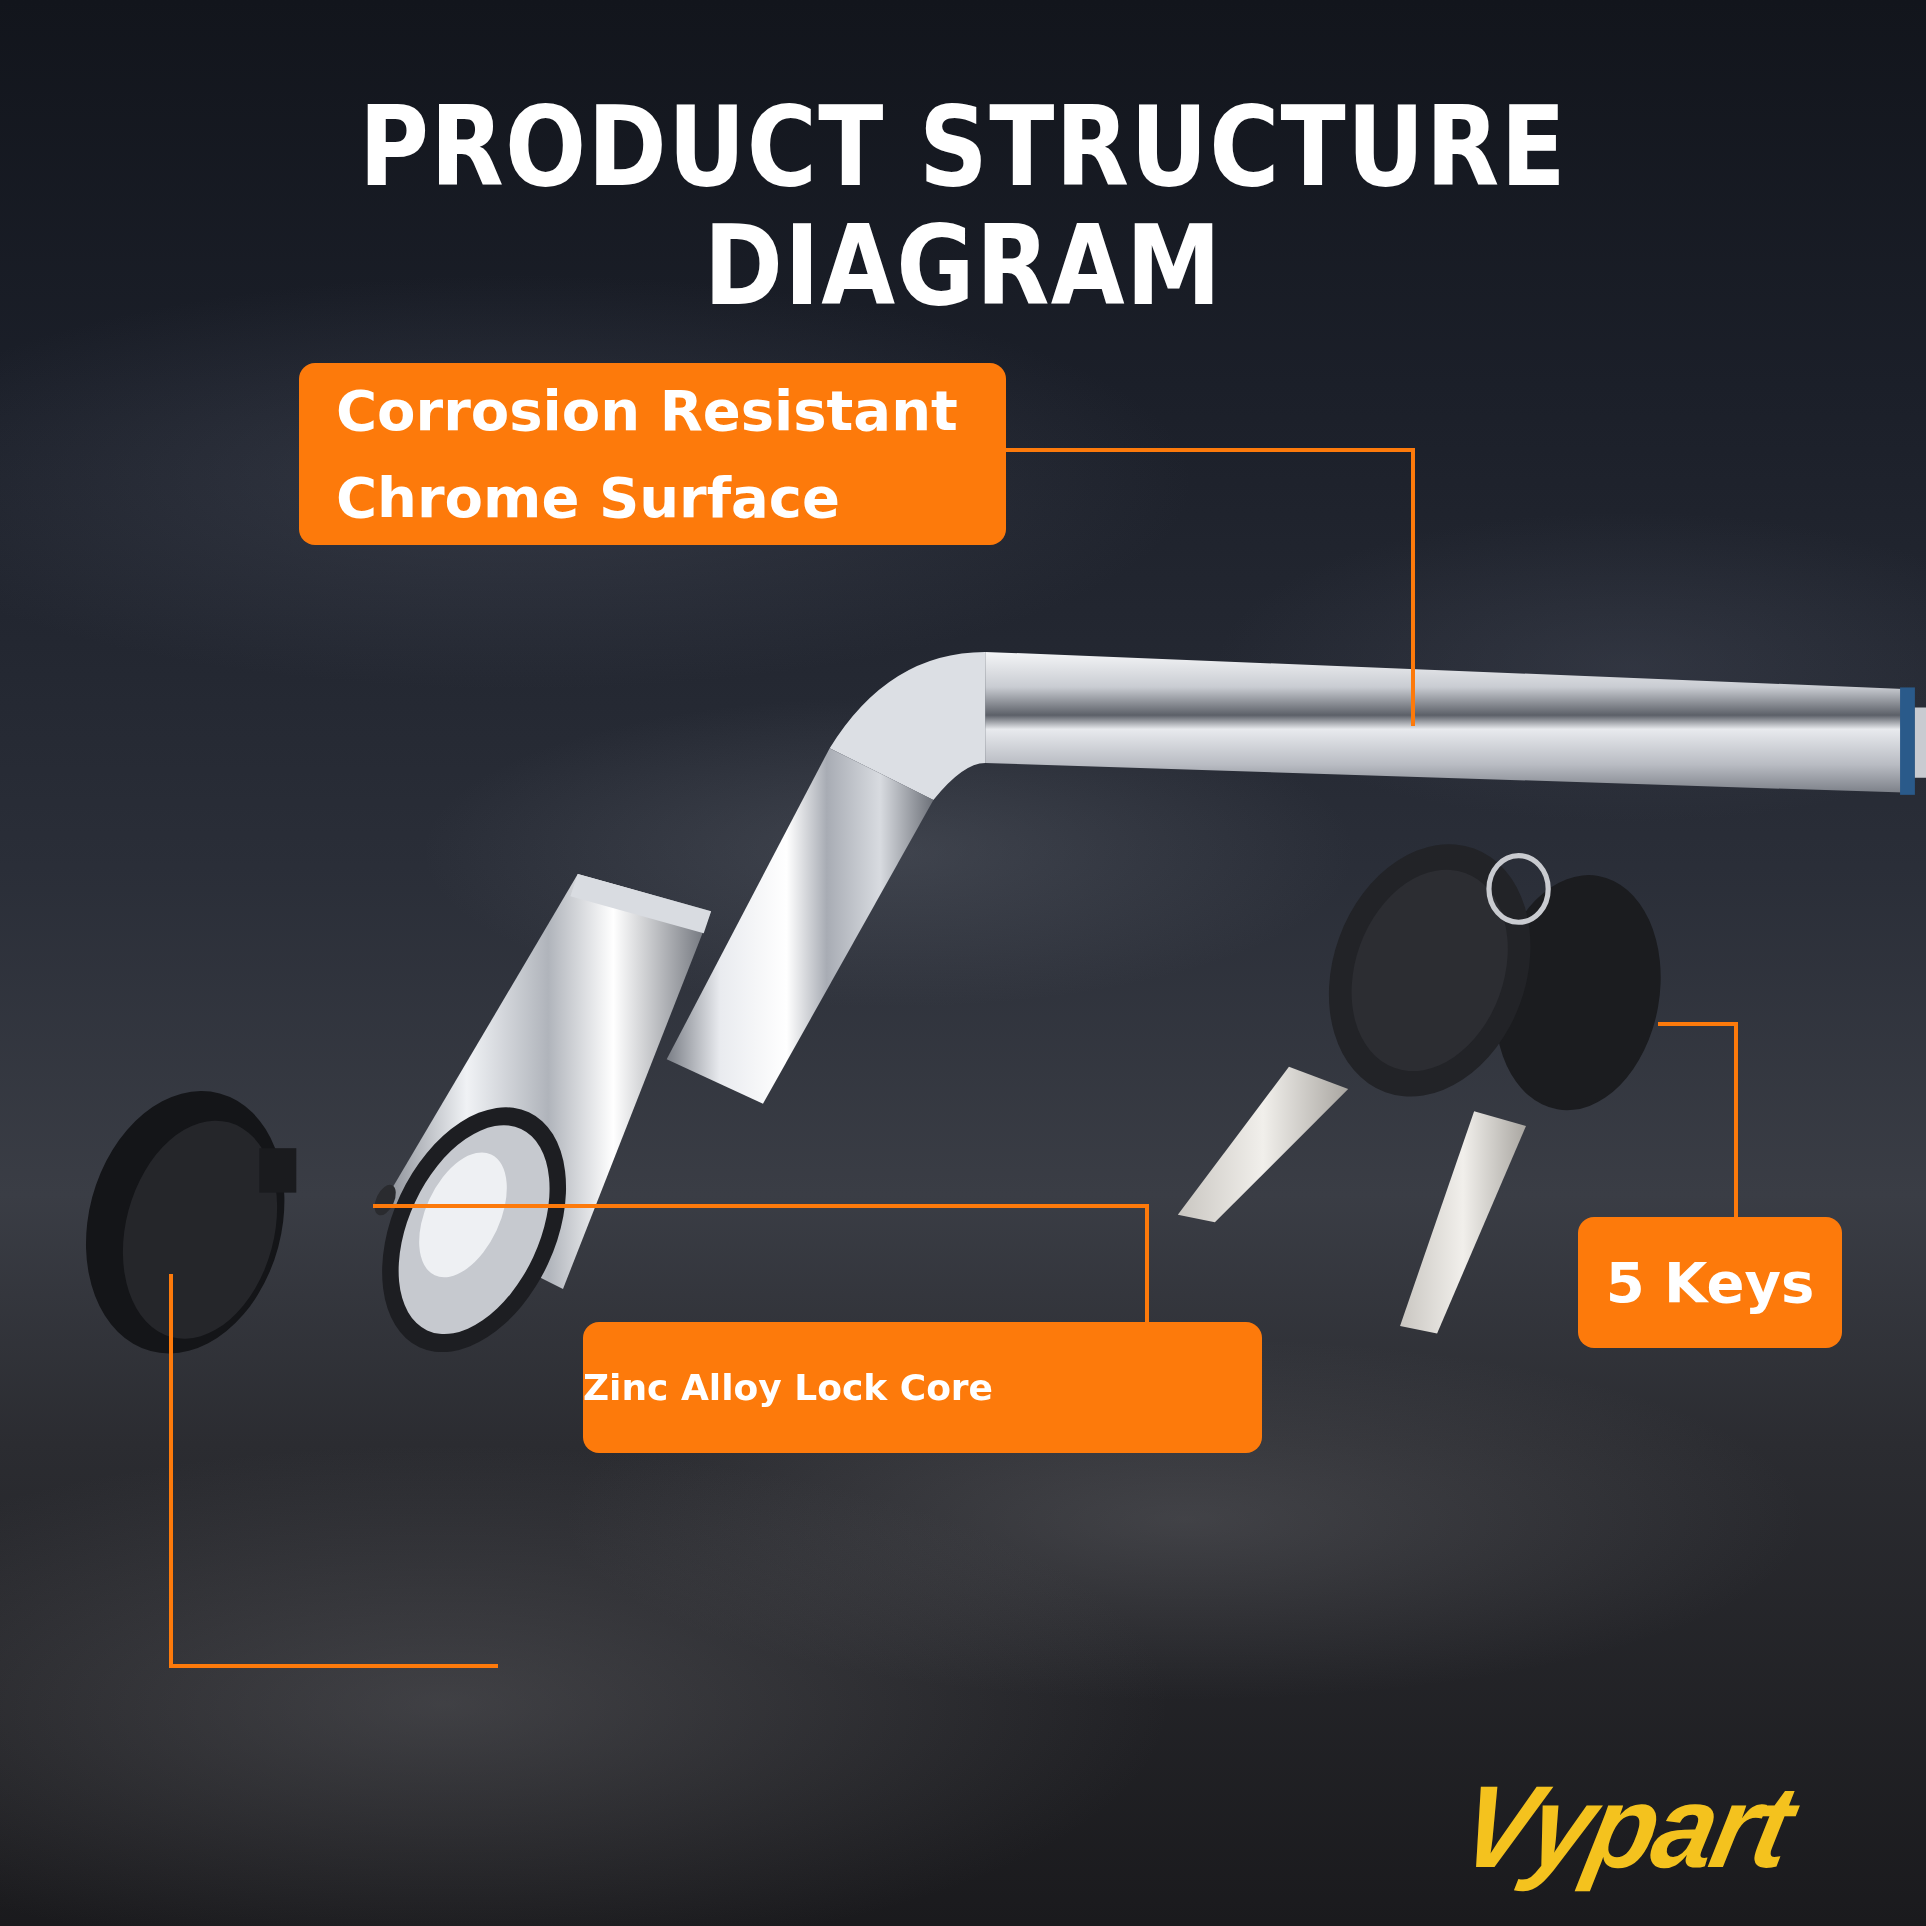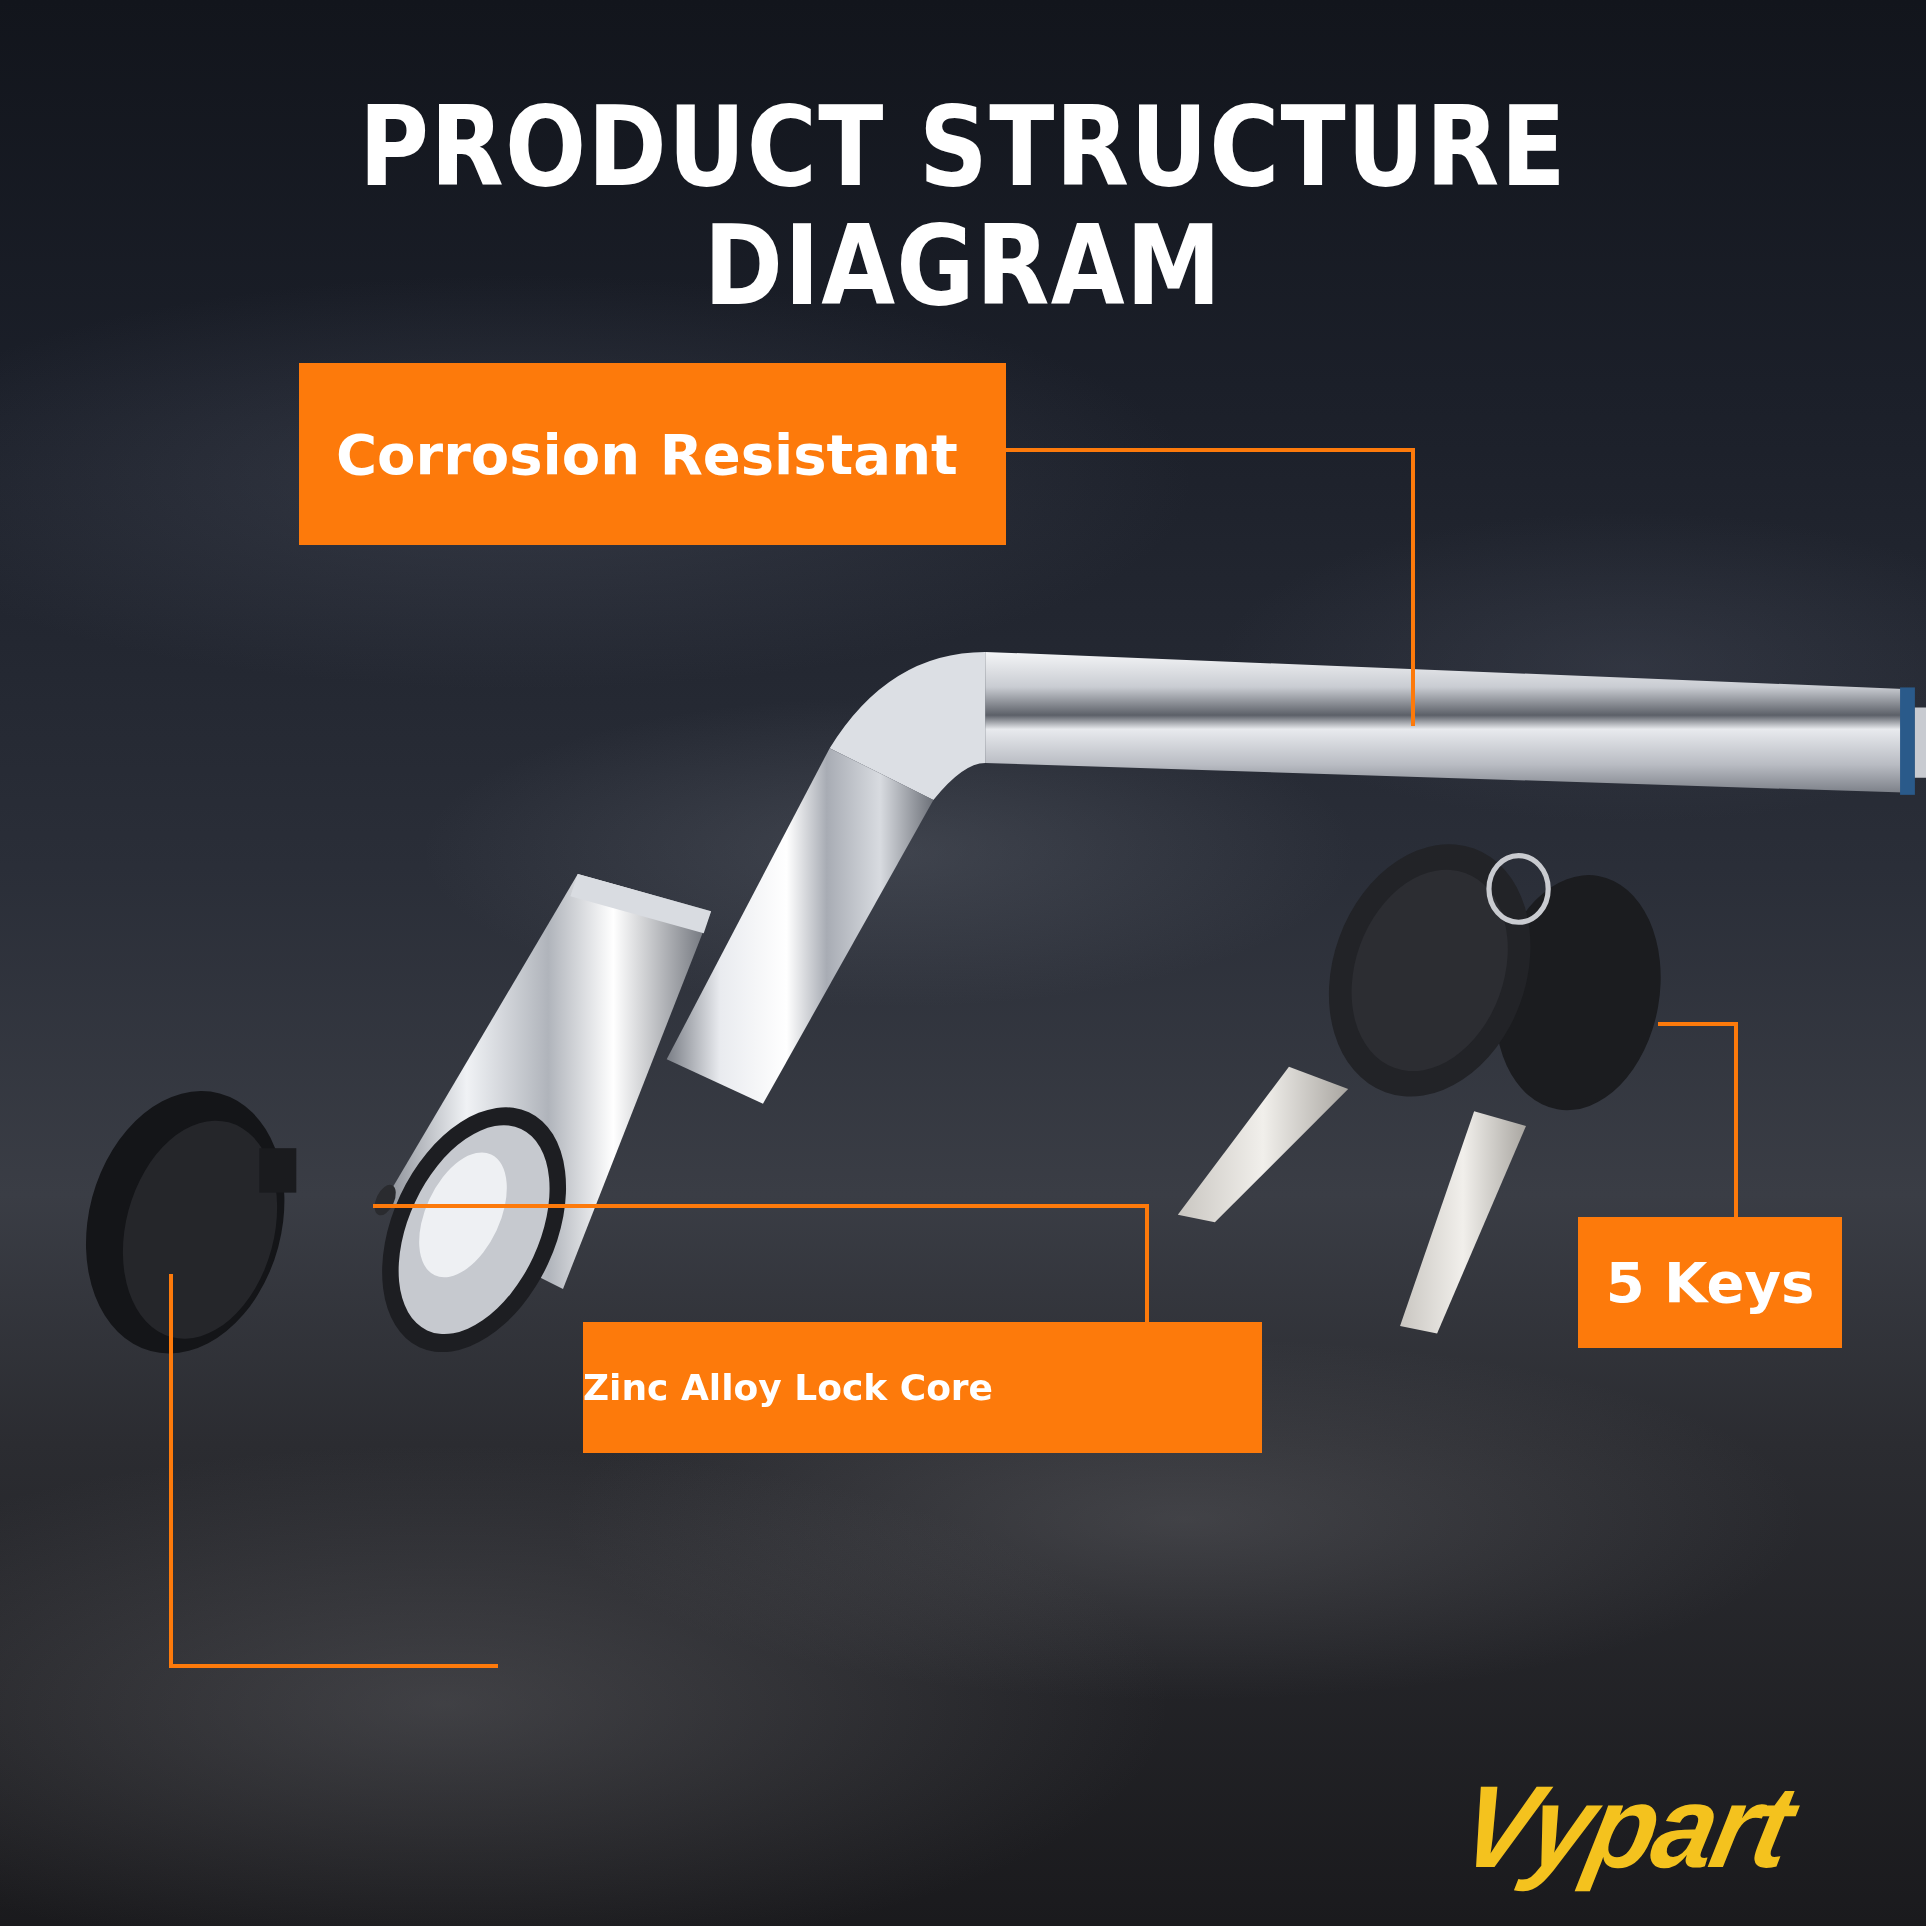--- a/index.html
+++ b/index.html
@@ -14,21 +14,21 @@
         radial-gradient(ellipse 593px 222px at 1630px 667px, rgba(80,85,100,0.3), transparent 70%),
         linear-gradient(180deg, #12151c 0%, #1b1f29 20%, #2a2e38 45%, #3a3d45 62%, #2b2c31 75%, #1a1a1d 100%);
     }
     .stage { position: absolute; inset: 0; }
     .title {
       position: absolute; left: 0; top: 87px; width: 1926px; text-align: center;
       color: #ffffff; font-weight: bold; font-size: 111px; letter-spacing: 1.5px;
       line-height: 119px; transform: scaleX(0.86); transform-origin: center;
     }
     .callout {
-      position: absolute; background: #fd7a0b; border-radius: 0;
+      position: absolute; background: #fd7a0b; border-radius: 16px;
       color: #ffffff; font-weight: bold; display: flex; align-items: center;
       box-sizing: border-box;
     }
     .callout span { display: block; }
     .callout-chrome { left: 299px; top: 363px; width: 707px; height: 182px; padding-left: 37px; flex-direction: column; align-items: flex-start; justify-content: center; font-size: 56px; line-height: 87px; }
     .callout-keys { left: 1578px; top: 1217px; width: 264px; height: 131px; justify-content: center; font-size: 56px; }
     .callout-core { left: 583px; top: 1322px; width: 679px; height: 131px; font-size: 36px; }
     .callout-cap { left: 498px; top: 1598px; width: 707px; height: 130px; justify-content: center; font-size: 56px; }
     .line { position: absolute; background: #fd7a0b; }
 
@@ -124,20 +124,21 @@
   <div class="line" style="left:1734px; top:1022px; width:3.7px; height:195px;"></div>
 
   <div class="line" style="left:373px; top:1204px; width:776px; height:3.7px;"></div>
   <div class="line" style="left:1145px; top:1204px; width:3.7px; height:119px;"></div>
 
   <div class="line" style="left:169px; top:1274px; width:3.7px; height:393px;"></div>
   <div class="line" style="left:169px; top:1664px; width:329px; height:3.7px;"></div>
 
   <div class="callout callout-chrome">
     <span>Corrosion Resistant</span>
+    <span>Chrome Surface</span>
   </div>
 
   <div class="callout callout-keys">
     <span>5 Keys</span>
   </div>
 
   <div class="callout callout-core">
     <span>Zinc Alloy Lock Core</span>
   </div>
 

